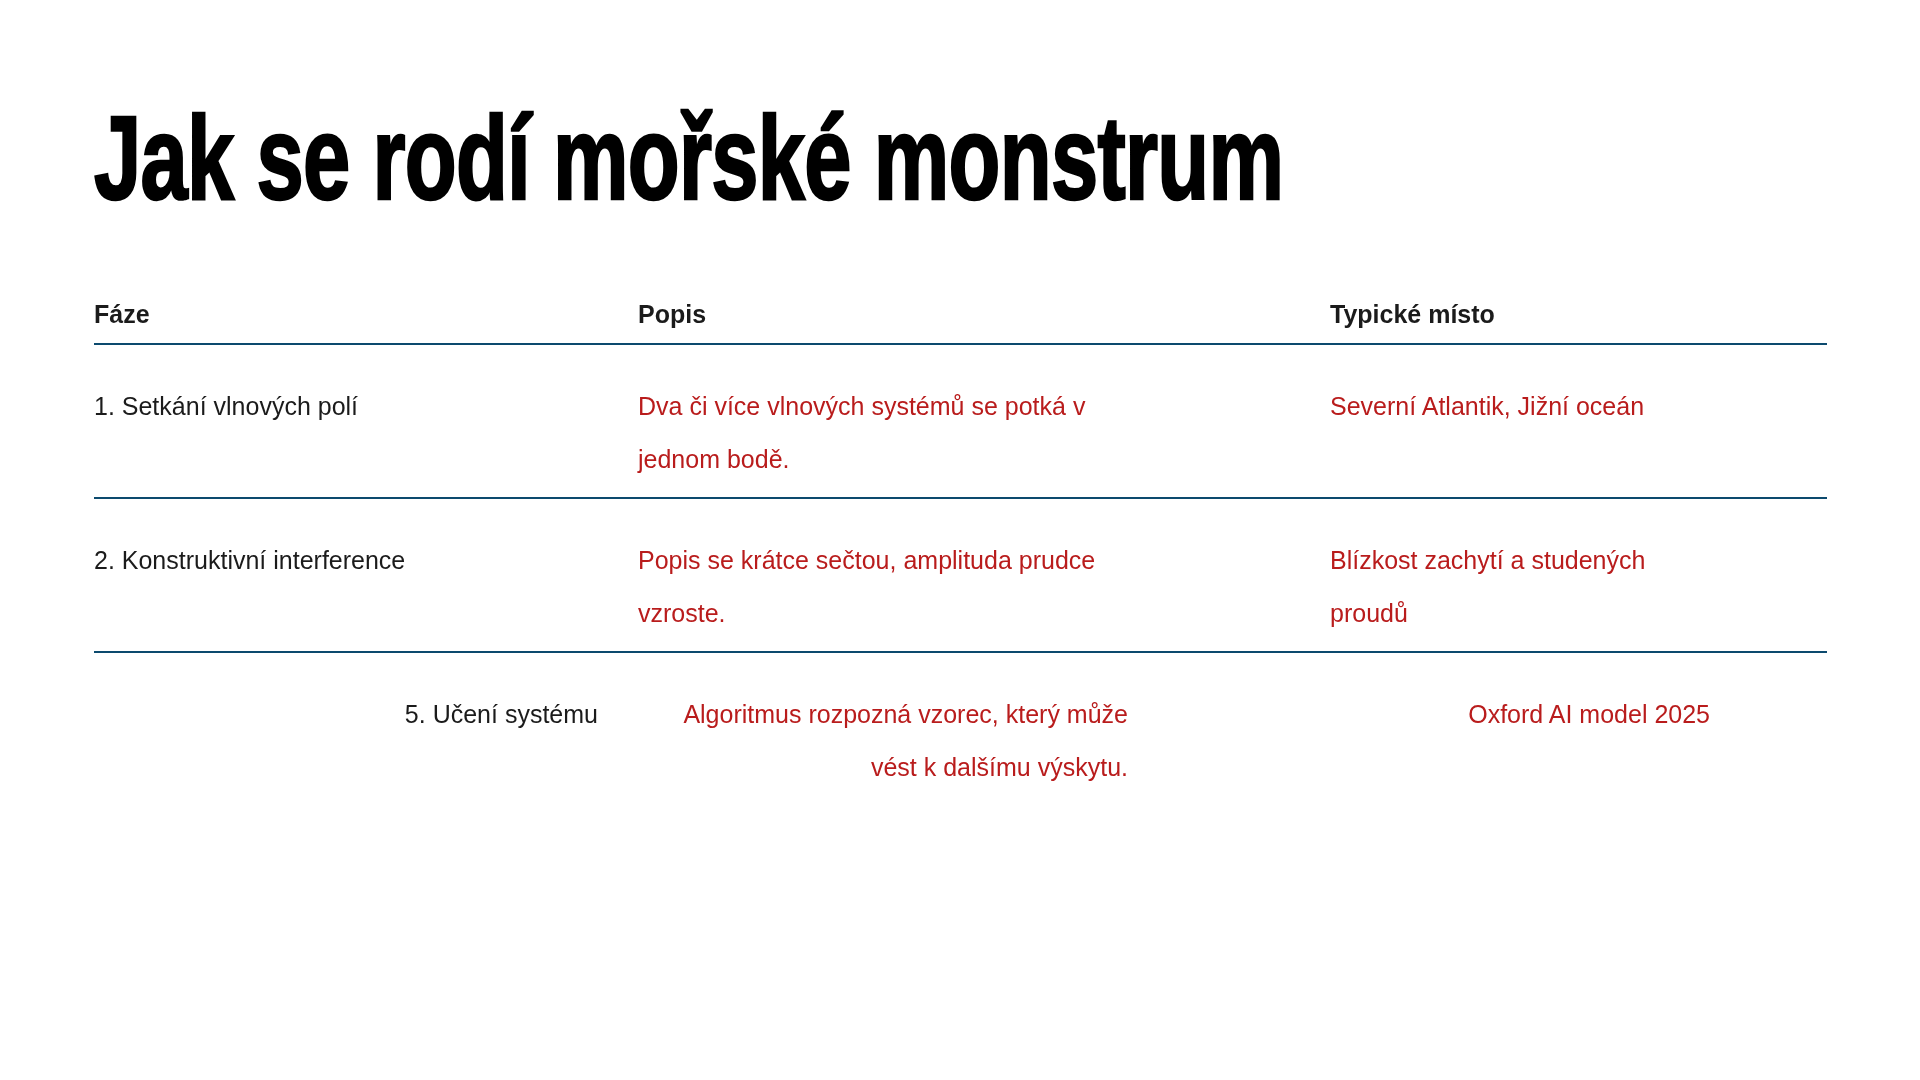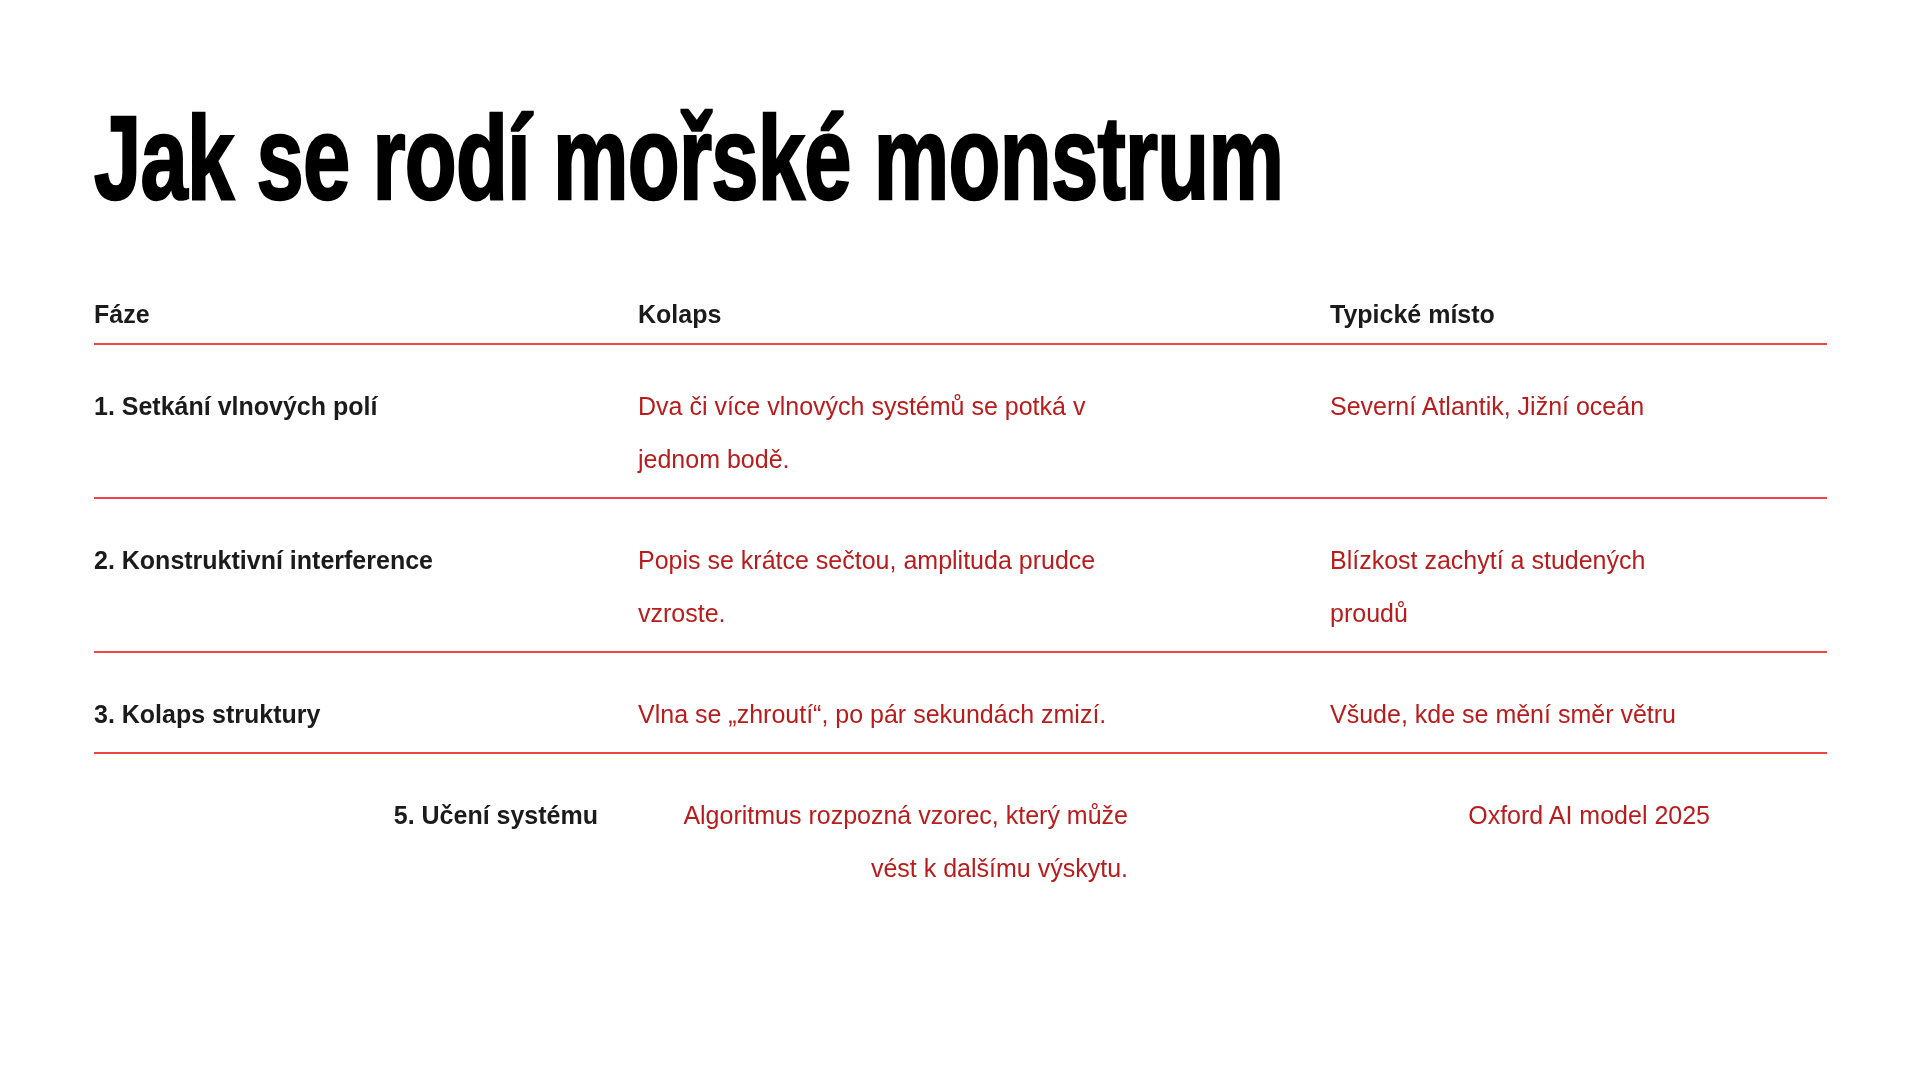--- a/index.html
+++ b/index.html
@@ -38,73 +38,68 @@
     width: 1733px;
   }
   col.c1 { width: 544px; }
   col.c2 { width: 692px; }
   col.c3 { width: 497px; }
   th, td {
     text-align: left;
     vertical-align: top;
     font-size: 25px;
     line-height: 53px;
-    border-bottom: 2px solid #ef4444;
+    border-bottom: 2px solid #0c4a6e;
   }
   th {
     font-weight: 700;
     color: #1b1b1b;
     padding: 0 0 2px 0;
   }
   td {
     padding: 35px 0 11px 0;
     color: #b91c1c;
   }
-  td.phase { font-weight: 700; color: #1b1b1b; padding-right: 40px; margin-top: 36px; }
+  td.phase { font-weight: 400; color: #1b1b1b; padding-right: 40px; margin-top: 36px; }
   td.desc  { padding-right: 202px; }
   td.loc   { padding-right: 117px; }
   tbody tr:last-child td { border-bottom: none; text-align: right; }
 </style>
 </head>
 <body>
 
 <div class="page">
 
   <h1 class="title">Jak se rodí mořské monstrum</h1>
 
   <table class="phases">
     <colgroup>
       <col class="c1">
       <col class="c2">
       <col class="c3">
     </colgroup>
     <thead>
       <tr>
         <th>Fáze</th>
-        <th>Kolaps</th>
+        <th>Popis</th>
         <th>Typické místo</th>
       </tr>
     </thead>
     <tbody>
       <tr>
         <td class="phase">1. Setkání vlnových polí</td>
         <td class="desc">Dva či více vlnových systémů se potká v jednom bodě.</td>
         <td class="loc">Severní Atlantik, Jižní oceán</td>
       </tr>
       <tr>
         <td class="phase">2. Konstruktivní interference</td>
         <td class="desc">Popis se krátce sečtou, amplituda prudce vzroste.</td>
         <td class="loc">Blízkost zachytí a studených proudů</td>
       </tr>
       <tr>
-        <td class="phase">3. Kolaps struktury</td>
-        <td class="desc">Vlna se „zhroutí“, po pár sekundách zmizí.</td>
-        <td class="loc">Všude, kde se mění směr větru</td>
-      </tr>
-      <tr>
         <td class="phase">5. Učení systému</td>
         <td class="desc">Algoritmus rozpozná vzorec, který může vést k dalšímu výskytu.</td>
         <td class="loc">Oxford AI model 2025</td>
       </tr>
     </tbody>
   </table>
 
 </div>
 
 </body></html>

